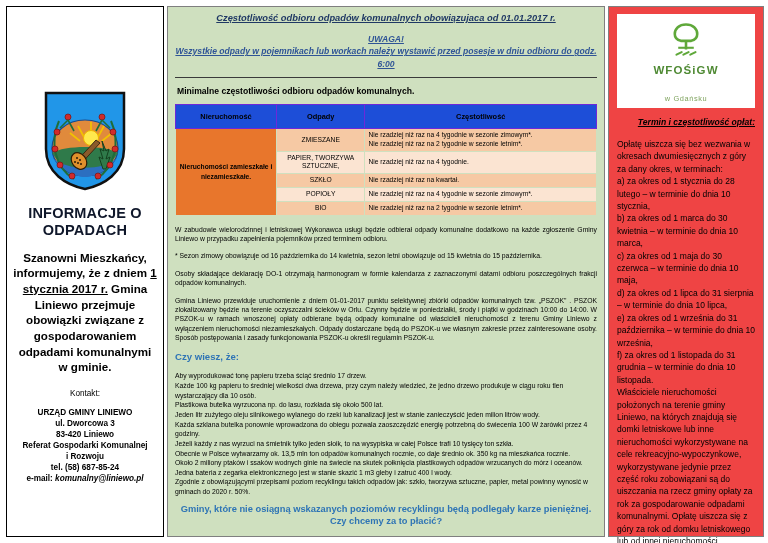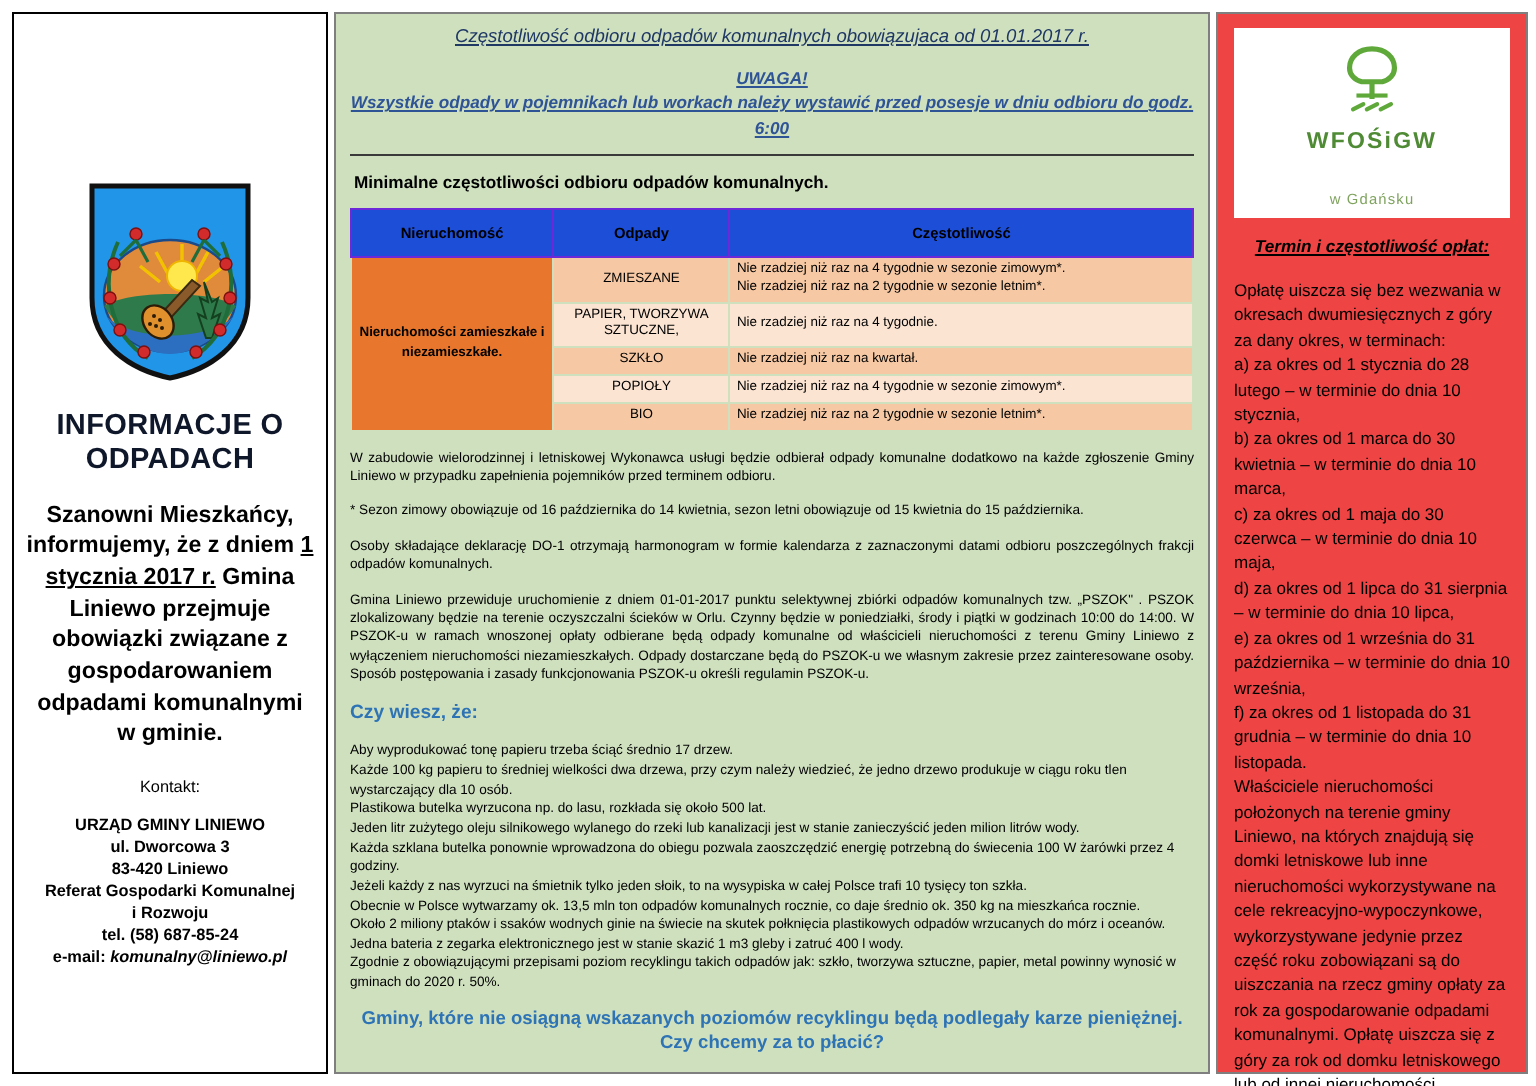--- a/index.html
+++ b/index.html
@@ -81,21 +81,21 @@
     border: 1px solid #7f7f7f;
     margin-left: 3px;
     padding: 5px 7px 4px 7px;
     display: flex;
     flex-direction: column;
     min-width: 0;
   }
   .hdr-title {
     text-align: center;
     font-size: 9.3px;
-    font-weight: normal;
+    font-weight: bold;
     font-style: italic;
     color: #1f3864;
     text-decoration: underline;
     line-height: 1.3;
     margin-bottom: 9px;
   }
   .hdr-warn-wrap {
     text-align: center;
     margin-bottom: 2px;
   }
@@ -233,21 +233,21 @@
     letter-spacing: 1.1px;
     margin-top: 1px;
   }
   .logo-sub {
     font-size: 7.4px;
     color: #7fa35e;
     letter-spacing: .6px;
     margin-top: 18px;
   }
   .right-title {
-    text-align: center;
+    text-align: right;
     font-size: 8.6px;
     font-weight: bold;
     font-style: italic;
     color: #000000;
     text-decoration: underline;
     margin-bottom: 11px;
   }
   .right-body {
     font-size: 8.5px;
     color: #000000;

